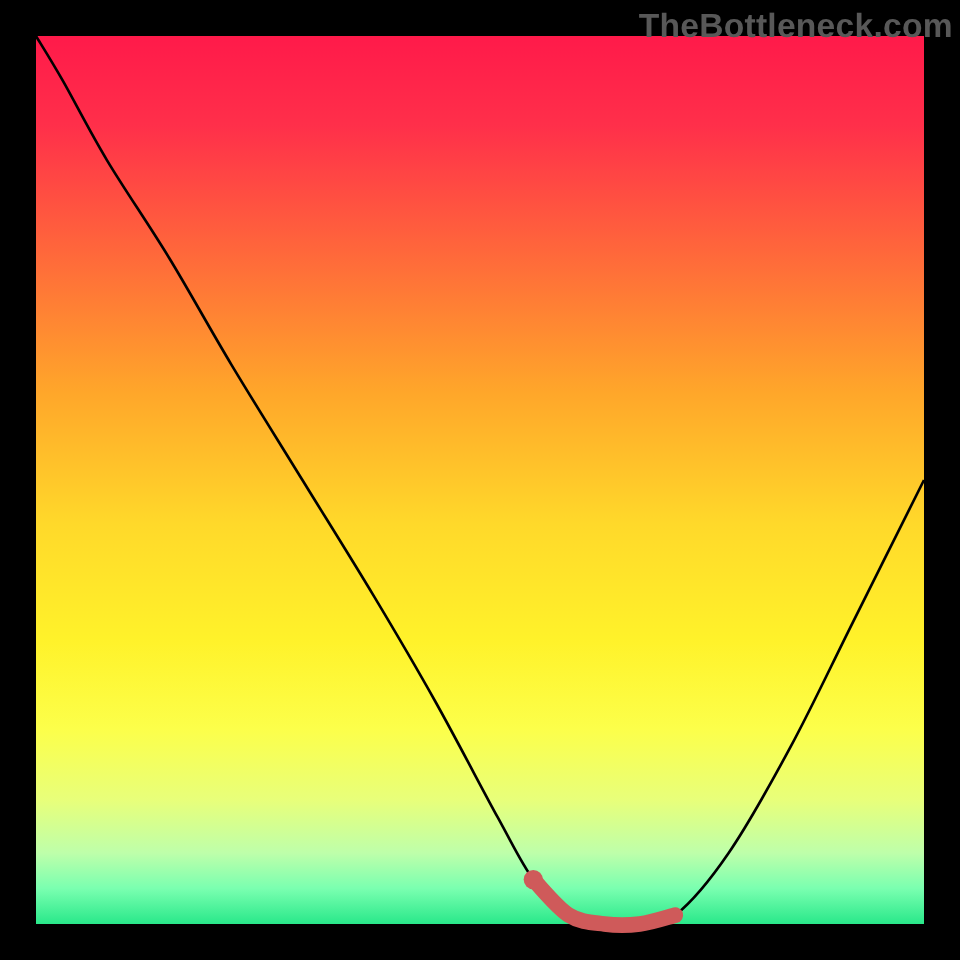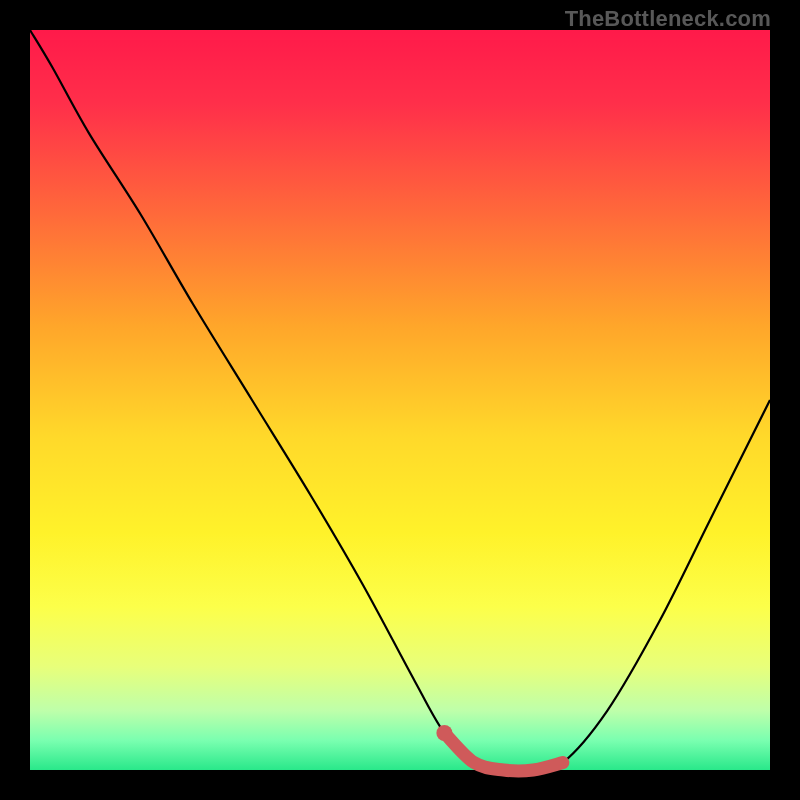--- a/index.html
+++ b/index.html
@@ -7,22 +7,22 @@
     padding: 0;
     background: #000;
     width: 800px;
     height: 800px;
     position: relative;
     font-family: Arial, sans-serif;
   }
   .watermark {
     position: absolute;
     top: 6px;
-    right: 29px;
-    font-size: 22px;
+    right: 6px;
+    font-size: 28px;
     color: #585858;
     font-weight: bold;
     z-index: 10;
     letter-spacing: 0.2px;
   }
   svg {
     position: absolute;
     top: 0;
     left: 0;
   }

